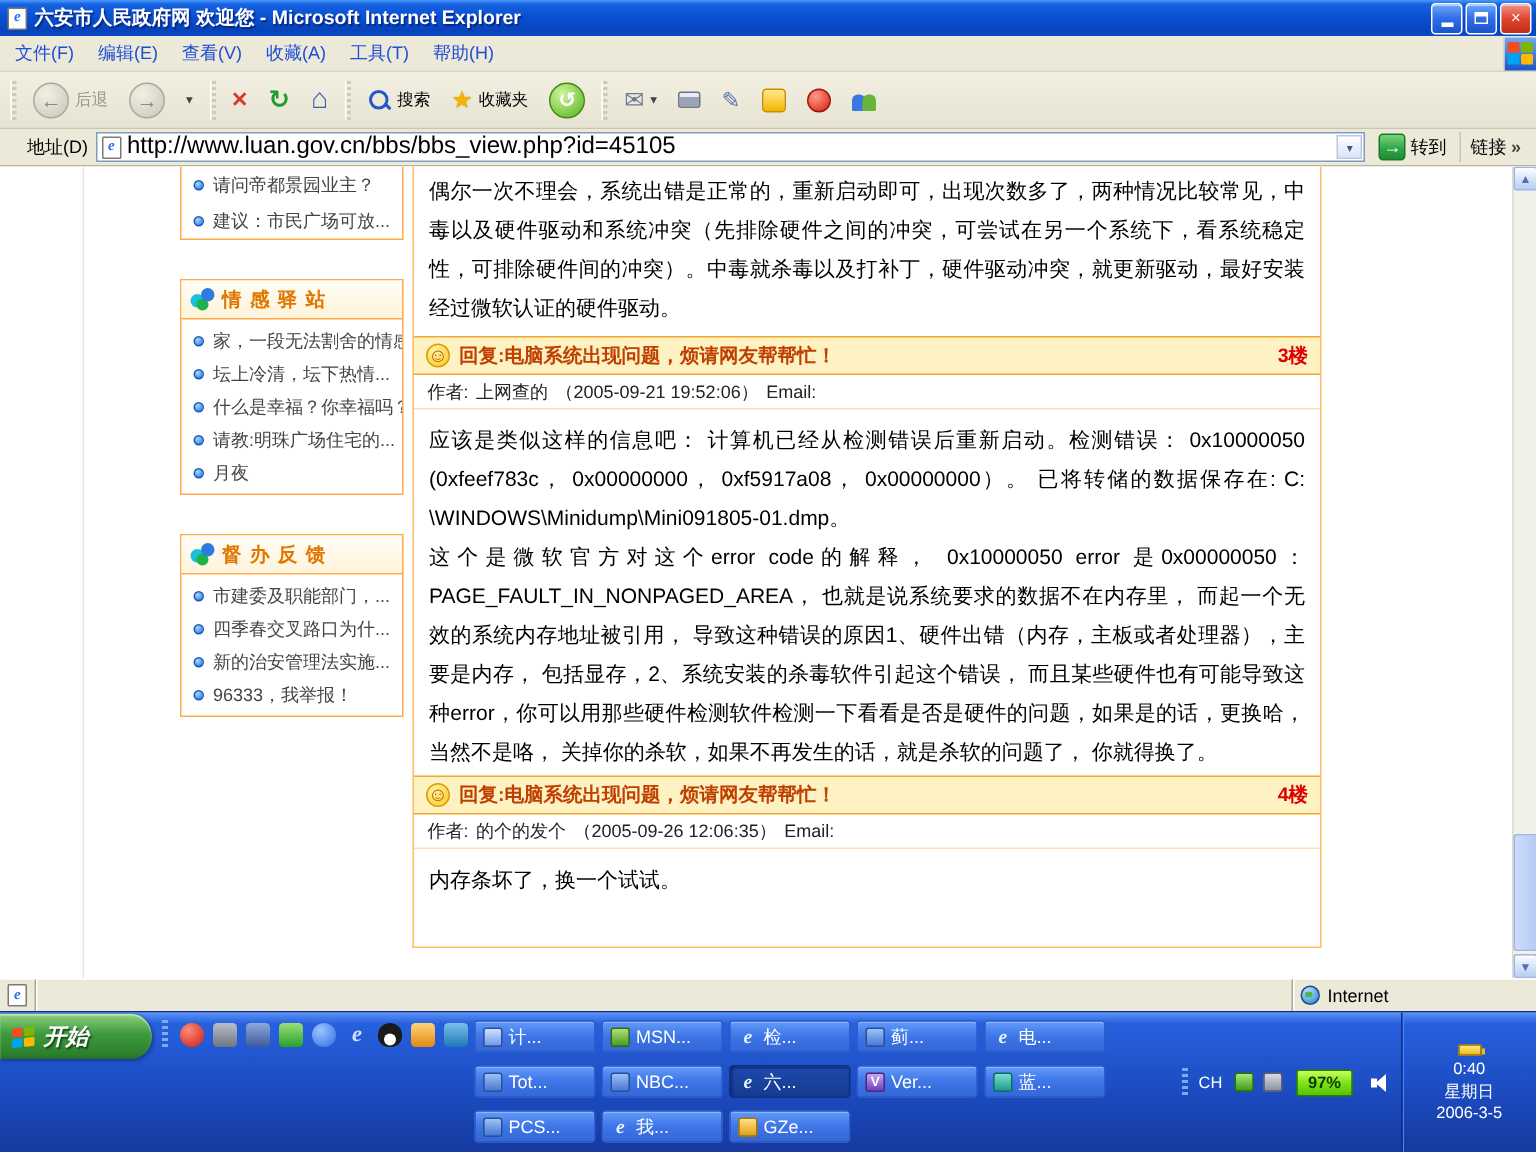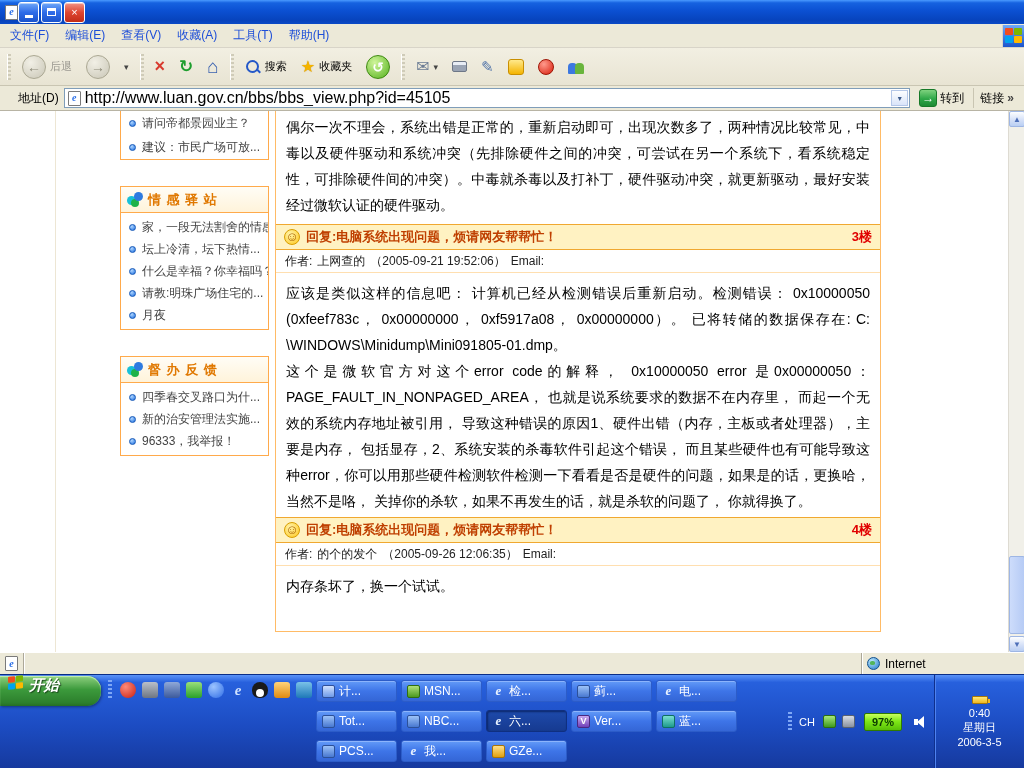--- a/index.html
+++ b/index.html
@@ -103,21 +103,21 @@
   
   .statusbar{height:22px;background:#ECE9D8;border-top:1px solid #fff;display:flex;align-items:stretch}
   .sb-cell{display:flex;align-items:center;gap:5px;padding:0 5px;border-right:1px solid #ACA899;box-shadow:1px 0 0 #fff}
   .sb-main{flex:1}
   .sb-zone{width:162px;border-right:none}
   .globe{width:13px;height:13px;border-radius:50%;background:radial-gradient(circle at 35% 30%,#BFE8FF,#1E78C8);border:1px solid #12508C;position:relative;overflow:hidden}
   .globe::after{content:"";position:absolute;left:2px;top:3px;width:5px;height:4px;background:#52B45A;border-radius:40%}
 
   
   .taskbar{position:relative;height:94px;background:linear-gradient(180deg,#5A93F8 0%,#2760DD 8%,#1C4CC2 55%,#16399E 100%);border-top:1px solid #0A2D86}
-  .startbtn{position:absolute;left:0;top:1px;height:30px;width:101px;display:flex;gap:6px;padding:0 16px 0 8px;border-radius:0 14px 14px 0;
+  .startbtn{position:absolute;left:0;top:1px;height:30px;width:101px;display:flex;align-items:center;gap:6px;padding:0 16px 0 8px;border-radius:0 14px 14px 0;
     background:linear-gradient(180deg,#8ED07F,#3C9A3C 45%,#2C7F2C 90%,#256E25);box-shadow:inset 0 1px 1px #C2F0B0,1px 1px 3px rgba(0,0,0,.4);color:#fff;font-style:italic;font-weight:bold;font-size:15px;text-shadow:1px 1px 1px #1A4A1A}
   .flag{display:grid;grid-template-columns:7px 7px;grid-template-rows:6px 6px;gap:1px;transform:skewY(-6deg)}
   .flag i{display:block;border-radius:1px}
   .ql{position:absolute;left:108px;top:5px;display:flex;align-items:center;gap:6px}
   .tb-grip{width:4px;height:20px;background:repeating-linear-gradient(180deg,#7FA8F6 0 2px,transparent 2px 4px);margin-right:2px}
   .qlico{width:16px;height:16px;border-radius:3px;flex:none;display:flex;align-items:center;justify-content:center;font-size:10px;font-weight:bold;color:#fff}
   .q1{background:radial-gradient(circle at 35% 30%,#FF8A7A,#C81E10);border-radius:50%}
   .q2{background:linear-gradient(#B9BFC9,#6E7683)}
   .q3{background:linear-gradient(#8FA8D8,#3C5A9C)}
   .q4{background:linear-gradient(#9ADF7A,#2AA02A)}
@@ -158,20 +158,21 @@
 </style>
 </head>
 <body>
 
 <div class="screen">
 
   <div class="titlebar">
     <span class="page-ico">
         <span class="e">e</span>
       </span>
+    <span class="title">六安市人民政府网 欢迎您 - Microsoft Internet Explorer</span>
     <div class="winbtns">
       <span class="winbtn">
           <span class="ic-min"></span>
         </span>
       <span class="winbtn">
           <span class="ic-max"></span>
         </span>
       <span class="winbtn close">
           <span>×</span>
         </span>
@@ -317,20 +318,24 @@
       </div>
 
       <div class="sbox">
         <div class="s-head">
           <span class="tri-ico">
               <i></i>
             </span>
           <span class="s-title">督 办 反 馈</span>
         </div>
         <div class="s-list">
+          <div class="s-item">
+              <span class="dot"></span>
+              <span>市建委及职能部门，...</span>
+            </div>
           <div class="s-item">
               <span class="dot"></span>
               <span>四季春交叉路口为什...</span>
             </div>
           <div class="s-item">
               <span class="dot"></span>
               <span>新的治安管理法实施...</span>
             </div>
           <div class="s-item">
               <span class="dot"></span>

